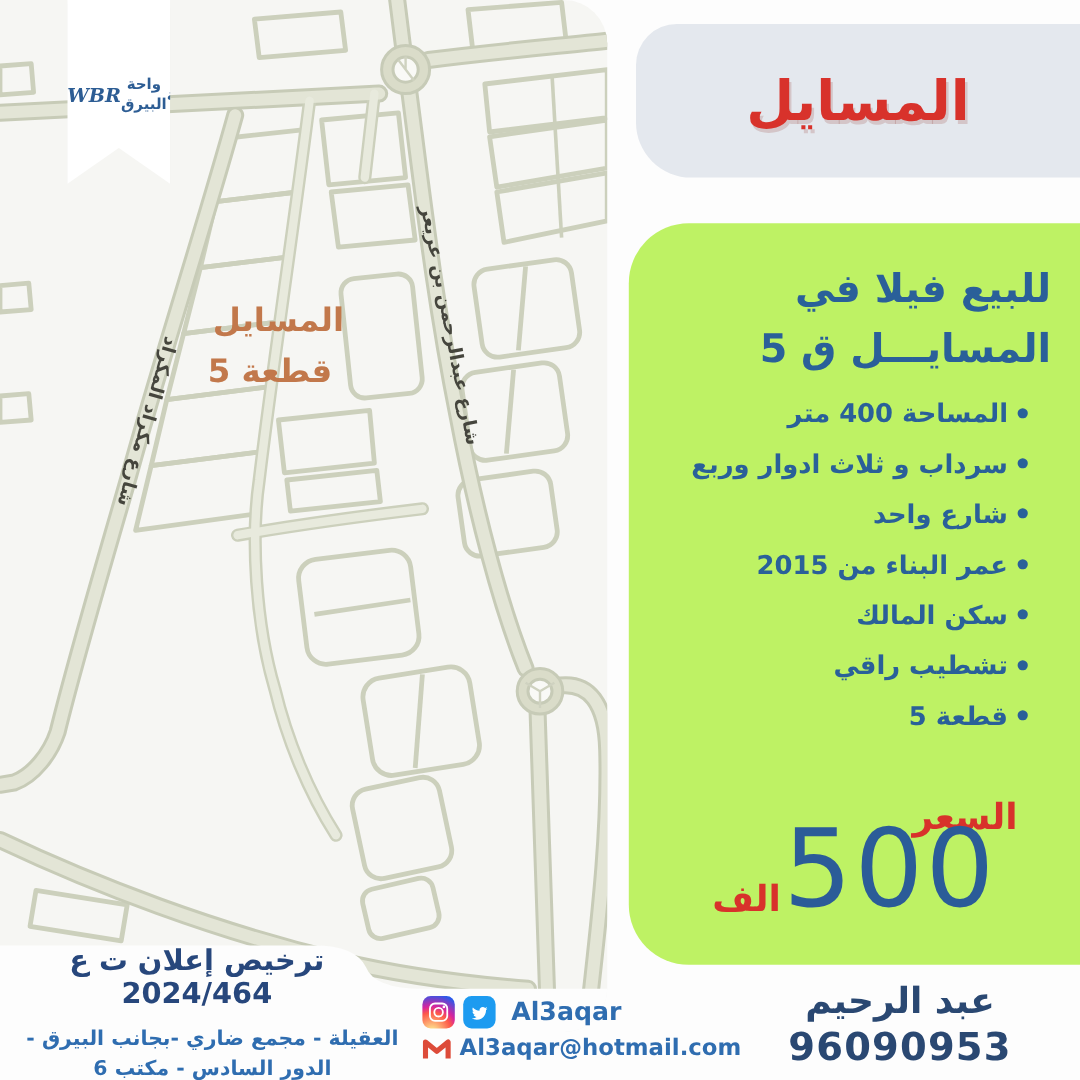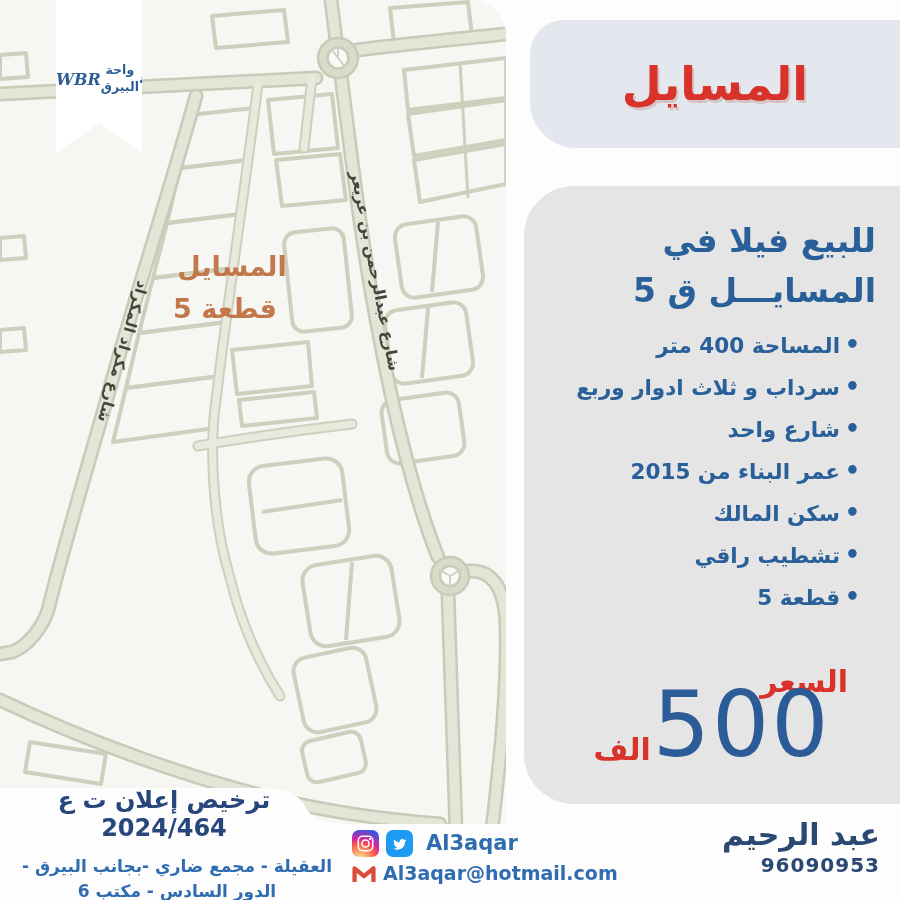--- a/index.html
+++ b/index.html
@@ -19,37 +19,37 @@
           display:flex;flex-direction:row;align-items:center;}
   .ribbon .wbr{font-family:"DejaVu Serif","Liberation Serif",serif;font-style:italic;
                font-weight:700;font-size:16px;color:#2d5d94;line-height:1;margin-top:1px;}
   .ribbon .brand-ar{font-size:12.5px;font-weight:700;color:#2d5d94;line-height:1.35;text-align:center;}
 
   
   .title-box{position:absolute;left:530px;right:0;top:20px;height:128px;background:#e4e8ee;
              border-radius:34px 0 0 46px;display:flex;align-items:center;justify-content:center;}
   .title-box .t{font-size:46px;font-weight:800;color:#d8322b;
                 text-shadow:2px 3px 0 rgba(140,40,30,0.18);}
-  .content-box{position:absolute;left:524px;right:0;top:186px;height:618px;background:#e5e5e5;
+  .content-box{position:absolute;left:524px;right:0;top:186px;height:618px;background:#bef264;
                border-radius:50px 0 0 50px;padding-top:30px;}
   .heading{direction:rtl;text-align:right;padding-right:24px;color:#2a6099;
            font-size:33px;font-weight:800;line-height:1.5;}
   ul.features{direction:rtl;list-style:none;margin:18px 0 0 0;padding:0 40px 0 10px;
               color:#2a6099;font-size:21.5px;font-weight:700;text-align:right;}
   ul.features li{position:relative;padding-right:20px;margin-bottom:17px;}
   ul.features li::before{content:"\2022";position:absolute;right:0;top:-2px;font-size:24px;}
   .price-label{position:absolute;top:478px;right:52px;font-size:30px;font-weight:800;color:#d8322b;}
   .price-row{position:absolute;top:498px;left:0;right:0;display:flex;justify-content:center;
              align-items:flex-end;gap:2px;direction:ltr;}
   .price-unit{font-size:30px;font-weight:800;color:#d8322b;margin-bottom:0px;}
   .price-value{font-size:90px;font-weight:400;color:#2b5c98;line-height:0.92;letter-spacing:2px;}
-  .contact{position:absolute;top:818px;left:620px;width:260px;text-align:right;
+  .contact{position:absolute;top:818px;left:620px;width:260px;text-align:center;
            color:#2a4872;direction:rtl;}
   .contact .name{font-size:30px;font-weight:800;line-height:1.15;}
-  .contact .phone{font-size:20px;font-weight:800;letter-spacing:1px;direction:ltr;}
+  .contact .phone{font-size:32px;font-weight:800;letter-spacing:1px;direction:ltr;}
 
   
   .license{position:absolute;left:14px;top:786px;width:300px;direction:rtl;text-align:center;
            font-size:24px;font-weight:800;color:#27477c;}
   .address{position:absolute;left:16px;top:854px;width:322px;direction:rtl;text-align:center;
            font-size:17px;font-weight:700;color:#2f6db0;line-height:1.45;}
   .socials{position:absolute;left:352px;top:828px;width:230px;color:#2f6db0;}
   .soc-row{display:flex;align-items:center;gap:7px;height:30px;}
   .handle{font-size:21px;font-weight:700;margin-left:6px;}
   .email{font-size:19px;font-weight:700;}

